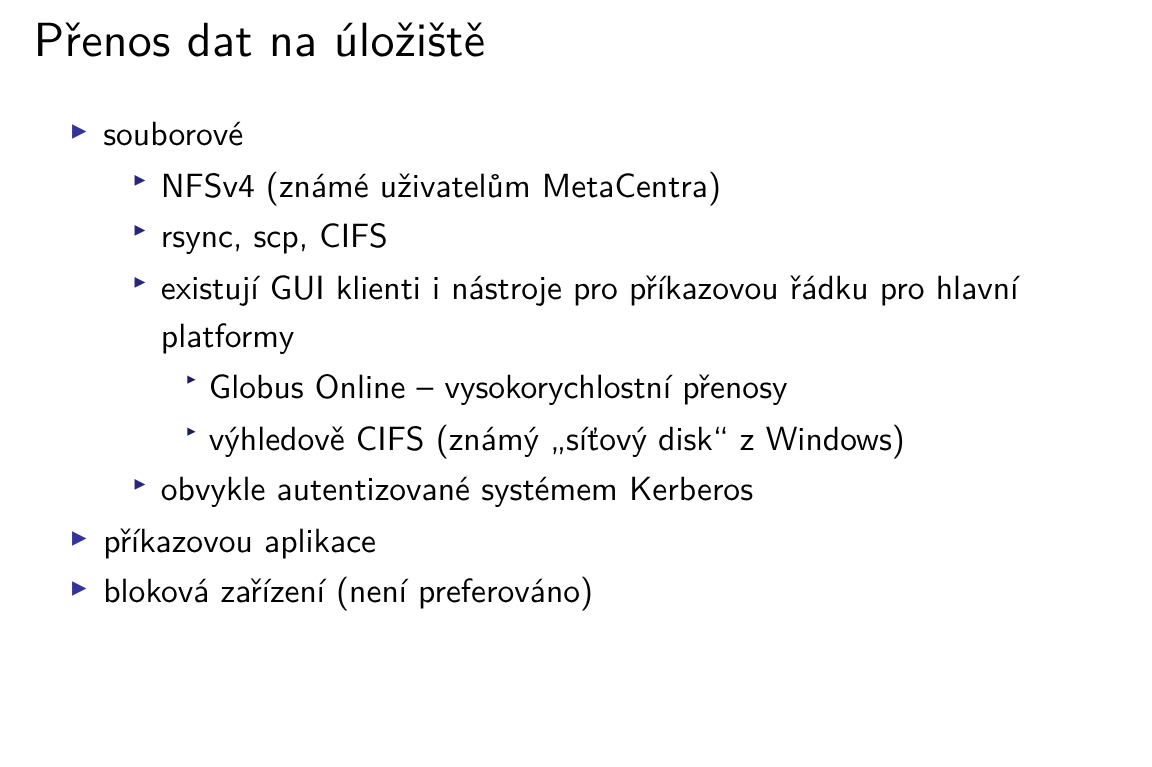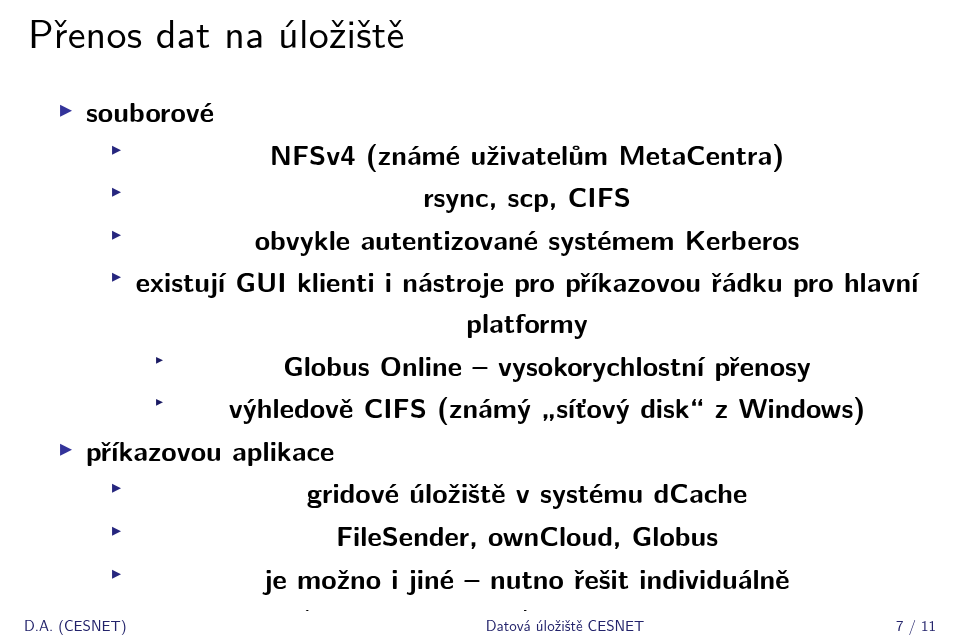--- a/index.html
+++ b/index.html
@@ -37,34 +37,32 @@
   }
   ul {
     list-style: none;
     margin: 0;
     padding: 0;
   }
   .lvl1 > li {
     padding-left: 26px;
     position: relative;
     margin-bottom: 2px;
-    font-weight: bold;
   }
   .lvl1 > li::before {
     content: "▸";
     color: #33339a;
     position: absolute;
     left: 0px;
     top: 0px;
     font-size: 24px;
   }
   .lvl2 {
     margin-top: 2px;
     margin-left: 26px;
-    text-align: center;
   }
   .lvl2 > li {
     padding-left: 22px;
     position: relative;
     margin-bottom: 2px;
   }
   .lvl2 > li::before {
     content: "▸";
     color: #26267e;
     position: absolute;
@@ -127,43 +125,33 @@
 
   <div class="title">Přenos dat na úložiště</div>
 
   <div class="content">
     <ul class="lvl1">
       <li>
         <span>souborové</span>
         <ul class="lvl2">
           <li>NFSv4 (známé uživatelům MetaCentra)</li>
           <li>rsync, scp, CIFS</li>
-          <li>obvykle autentizované systémem Kerberos</li>
           <li>
             <span>existují GUI klienti i nástroje pro příkazovou řádku pro hlavní platformy</span>
             <ul class="lvl3">
               <li>Globus Online – vysokorychlostní přenosy</li>
               <li>výhledově CIFS (známý „síťový disk“ z Windows)</li>
             </ul>
           </li>
+          <li>obvykle autentizované systémem Kerberos</li>
         </ul>
       </li>
       <li>
         <span>příkazovou aplikace</span>
-        <ul class="lvl2">
-          <li>gridové úložiště v systému dCache</li>
-          <li>FileSender, ownCloud, Globus</li>
-          <li>je možno i jiné – nutno řešit individuálně</li>
-        </ul>
       </li>
       <li>
         <span>bloková zařízení (není preferováno)</span>
       </li>
     </ul>
   </div>
 
-  <div class="footer">
-    <div class="author">D.A. (CESNET)</div>
-    <div class="center">Datová úložiště CESNET</div>
-    <div class="page">7 / 11</div>
-  </div>
 
 </div>
 
 </body></html>

